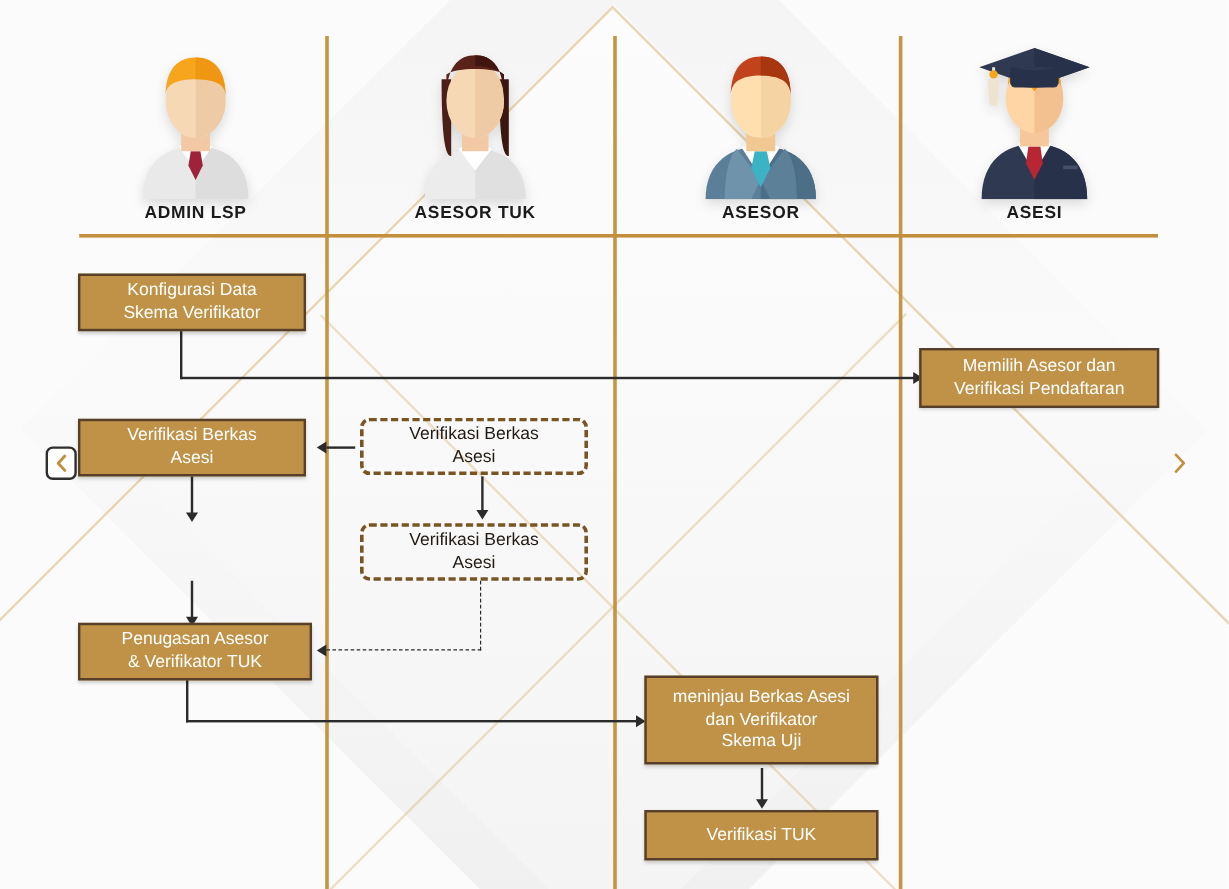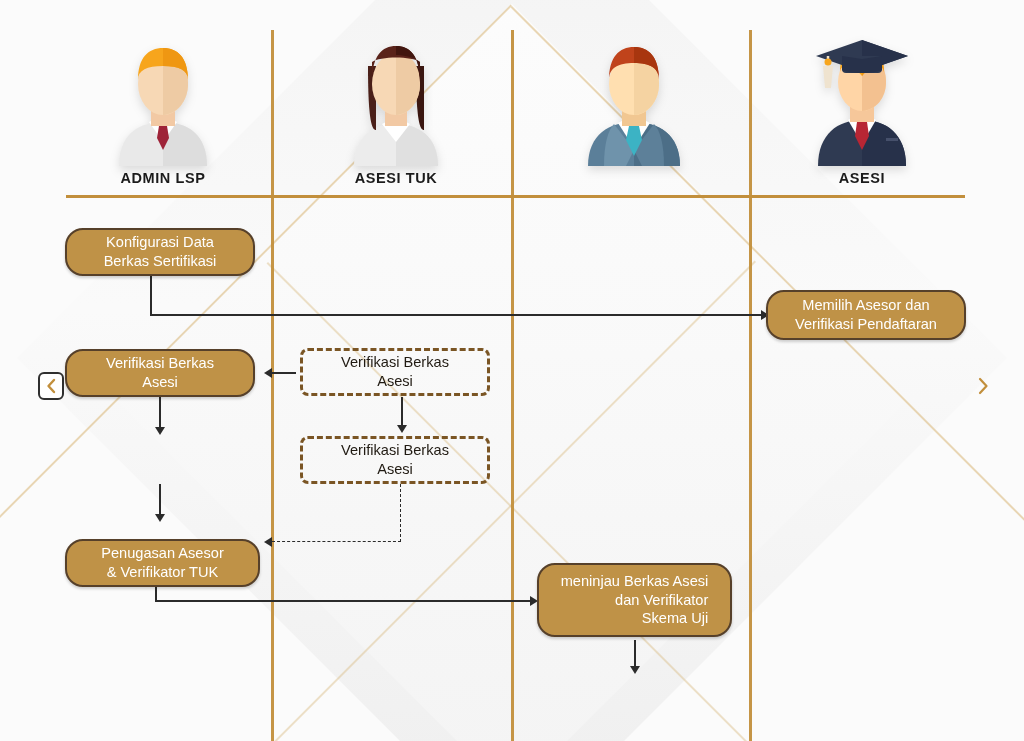--- a/index.html
+++ b/index.html
@@ -87,21 +87,21 @@
   }
   .avatar-wrap svg { display: block; filter: drop-shadow(0 4px 5px rgba(0,0,0,.13)); }
 
   
   .node {
     position: absolute;
     display: flex;
     align-items: center;
     justify-content: center;
     text-align: center;
-    border-radius: 18px;
+    border-radius: 0;
     font-size: 14.6px;
     line-height: 1.27;
     padding: 6px 8px;
   }
   .node.solid {
     background: #bf9247;
     border: 2.5px solid #56402a;
     color: #ffffff;
     box-shadow: 0 2px 3px rgba(0,0,0,.18);
   }
@@ -194,40 +194,41 @@
         <path d="M50 98 L64 116 L78 98 L70 94 L58 94 Z" fill="#ffffff"></path>
         <rect x="53" y="78" width="22" height="22" fill="#f2c9a4"></rect>
         <path d="M36 40 C36 96 40 104 44 104 L44 40 Z" fill="#4a1f18"></path>
         <path d="M84 40 C84 96 88 104 92 104 L92 40 Z" fill="#3a1610"></path>
         <ellipse cx="64" cy="58" rx="24" ry="31" fill="#f7d8b5"></ellipse>
         <path d="M64 27 L64 89 C78 88 88 75 88 58 C88 38 78 27 64 27 Z" fill="#eecba4"></path>
         <path d="M40 56 C40 30 50 20 64 20 C78 20 88 30 88 56 L88 36 C80 30 48 30 40 36 Z" fill="#5a231a"></path>
         <path d="M64 20 C78 20 88 30 88 56 L88 36 C82 31 72 29 64 29 Z" fill="#41160f"></path>
       </svg>
     </div>
-    <div class="actor-name">ASESI TUK</div>
+    <div class="actor-name">ASESOR TUK</div>
   </div>
 
   <div class="actor" style="left:534px;">
     <div class="avatar-wrap">
       <svg viewBox="0 0 128 140" width="128" height="140" aria-hidden="true">
         <path d="M18 140 C18 108 40 96 64 96 C88 96 110 108 110 140 Z" fill="#5b7f99"></path>
         <path d="M64 96 C88 96 110 108 110 140 L64 140 Z" fill="#4c6e87"></path>
         <path d="M48 97 L64 122 L80 97 L72 93 L56 93 Z" fill="#ffffff"></path>
         <path d="M44 98 L64 124 L56 140 L34 140 C34 118 38 104 44 98 Z" fill="#6f93ab"></path>
         <path d="M84 98 L64 124 L72 140 L94 140 C94 118 90 104 84 98 Z" fill="#5d8099"></path>
         <path d="M59 100 L69 100 L72 114 L64 130 L56 114 Z" fill="#3cb3c4"></path>
         <rect x="52" y="76" width="24" height="24" fill="#fcd9a8"></rect>
         <path d="M52 82 L76 82 L76 100 L52 100 Z" fill="#e8b87f" opacity=".55"></path>
         <ellipse cx="64" cy="58" rx="25" ry="31" fill="#ffdfb0"></ellipse>
         <path d="M64 27 L64 89 C78 88 89 75 89 58 C89 38 78 27 64 27 Z" fill="#f5d3a2"></path>
         <path d="M39 54 C39 31 49 21 64 21 C79 21 89 31 89 54 C89 42 80 37 64 37 C48 37 39 42 39 54 Z" fill="#c0431b"></path>
         <path d="M64 21 C79 21 89 31 89 54 C89 42 80 37 64 37 Z" fill="#a8360f"></path>
       </svg>
     </div>
+    <div class="actor-name">ASESOR</div>
   </div>
 
   <div class="actor" style="left:762px;">
     <div class="avatar-wrap">
       <svg viewBox="0 0 128 140" width="128" height="140" aria-hidden="true">
         <path d="M20 140 C20 108 40 94 64 94 C88 94 108 108 108 140 Z" fill="#2f3a52"></path>
         <path d="M64 94 C88 94 108 108 108 140 L64 140 Z" fill="#27314a"></path>
         <path d="M50 94 L64 118 L78 94 L70 90 L58 90 Z" fill="#ffffff"></path>
         <path d="M59 96 L69 96 L71 110 L64 124 L57 110 Z" fill="#b82634"></path>
         <rect x="88" y="112" width="12" height="3" fill="#46506b"></rect>
@@ -271,21 +272,21 @@
   <div class="conn v" style="left:155px; top:566px; height:36px;"></div>
   <div class="conn h" style="left:155px; top:600px; width:377px;"></div>
   <div class="arrowhead arrow-right" style="left:530px; top:596px;"></div>
 
   <div class="conn v" style="left:634px; top:640px; height:28px;"></div>
   <div class="arrowhead arrow-down" style="left:630px; top:666px;"></div>
 
   <div class="node solid" style="left:65px; top:228px; width:190px; height:48px;">
     <span>
       <span>Konfigurasi Data</span><br>
-      <span>Berkas Sertifikasi</span>
+      <span>Skema Verifikator</span>
     </span>
   </div>
 
   <div class="node solid" style="left:766px; top:290px; width:200px; height:50px;">
     <span>
       <span>Memilih Asesor dan</span><br>
       <span>Verifikasi Pendaftaran</span>
     </span>
   </div>
 
@@ -304,35 +305,38 @@
   </div>
 
   <div class="node dashed" style="left:300px; top:436px; width:190px; height:48px;">
     <span>
       <span>Verifikasi Berkas</span><br>
       <span>Asesi</span>
     </span>
   </div>
 
 
-  <div class="node solid" style="left:65px; top:519px; width:195px; height:48px;margin-top:20px;">
+  <div class="node solid" style="left:65px; top:519px; width:195px; height:48px;">
     <span>
       <span>Penugasan Asesor</span><br>
       <span>&amp; Verifikator TUK</span>
     </span>
   </div>
 
-  <div class="node solid" style="left:537px; top:563px; width:195px; height:74px;text-align:right;">
+  <div class="node solid" style="left:537px; top:563px; width:195px; height:74px;">
     <span>
       <span>meninjau Berkas Asesi</span><br>
       <span>dan Verifikator</span><br>
       <span>Skema Uji</span>
     </span>
   </div>
 
+  <div class="node solid" style="left:537px; top:675px; width:195px; height:42px;">
+    <span>Verifikasi TUK</span>
+  </div>
 
   <div class="nav-prev">
     <svg class="chev" width="12" height="16" viewBox="0 0 12 16" aria-hidden="true">
       <path d="M9 2 L3.5 8 L9 14" fill="none" stroke="#c28f3c" stroke-width="2.4" stroke-linecap="round" stroke-linejoin="round"></path>
     </svg>
   </div>
 
   <div class="nav-next">
     <svg class="chev" width="14" height="20" viewBox="0 0 14 20" aria-hidden="true">
       <path d="M4 3 L10.5 10 L4 17" fill="none" stroke="#c28f3c" stroke-width="2.2" stroke-linecap="round" stroke-linejoin="round"></path>

